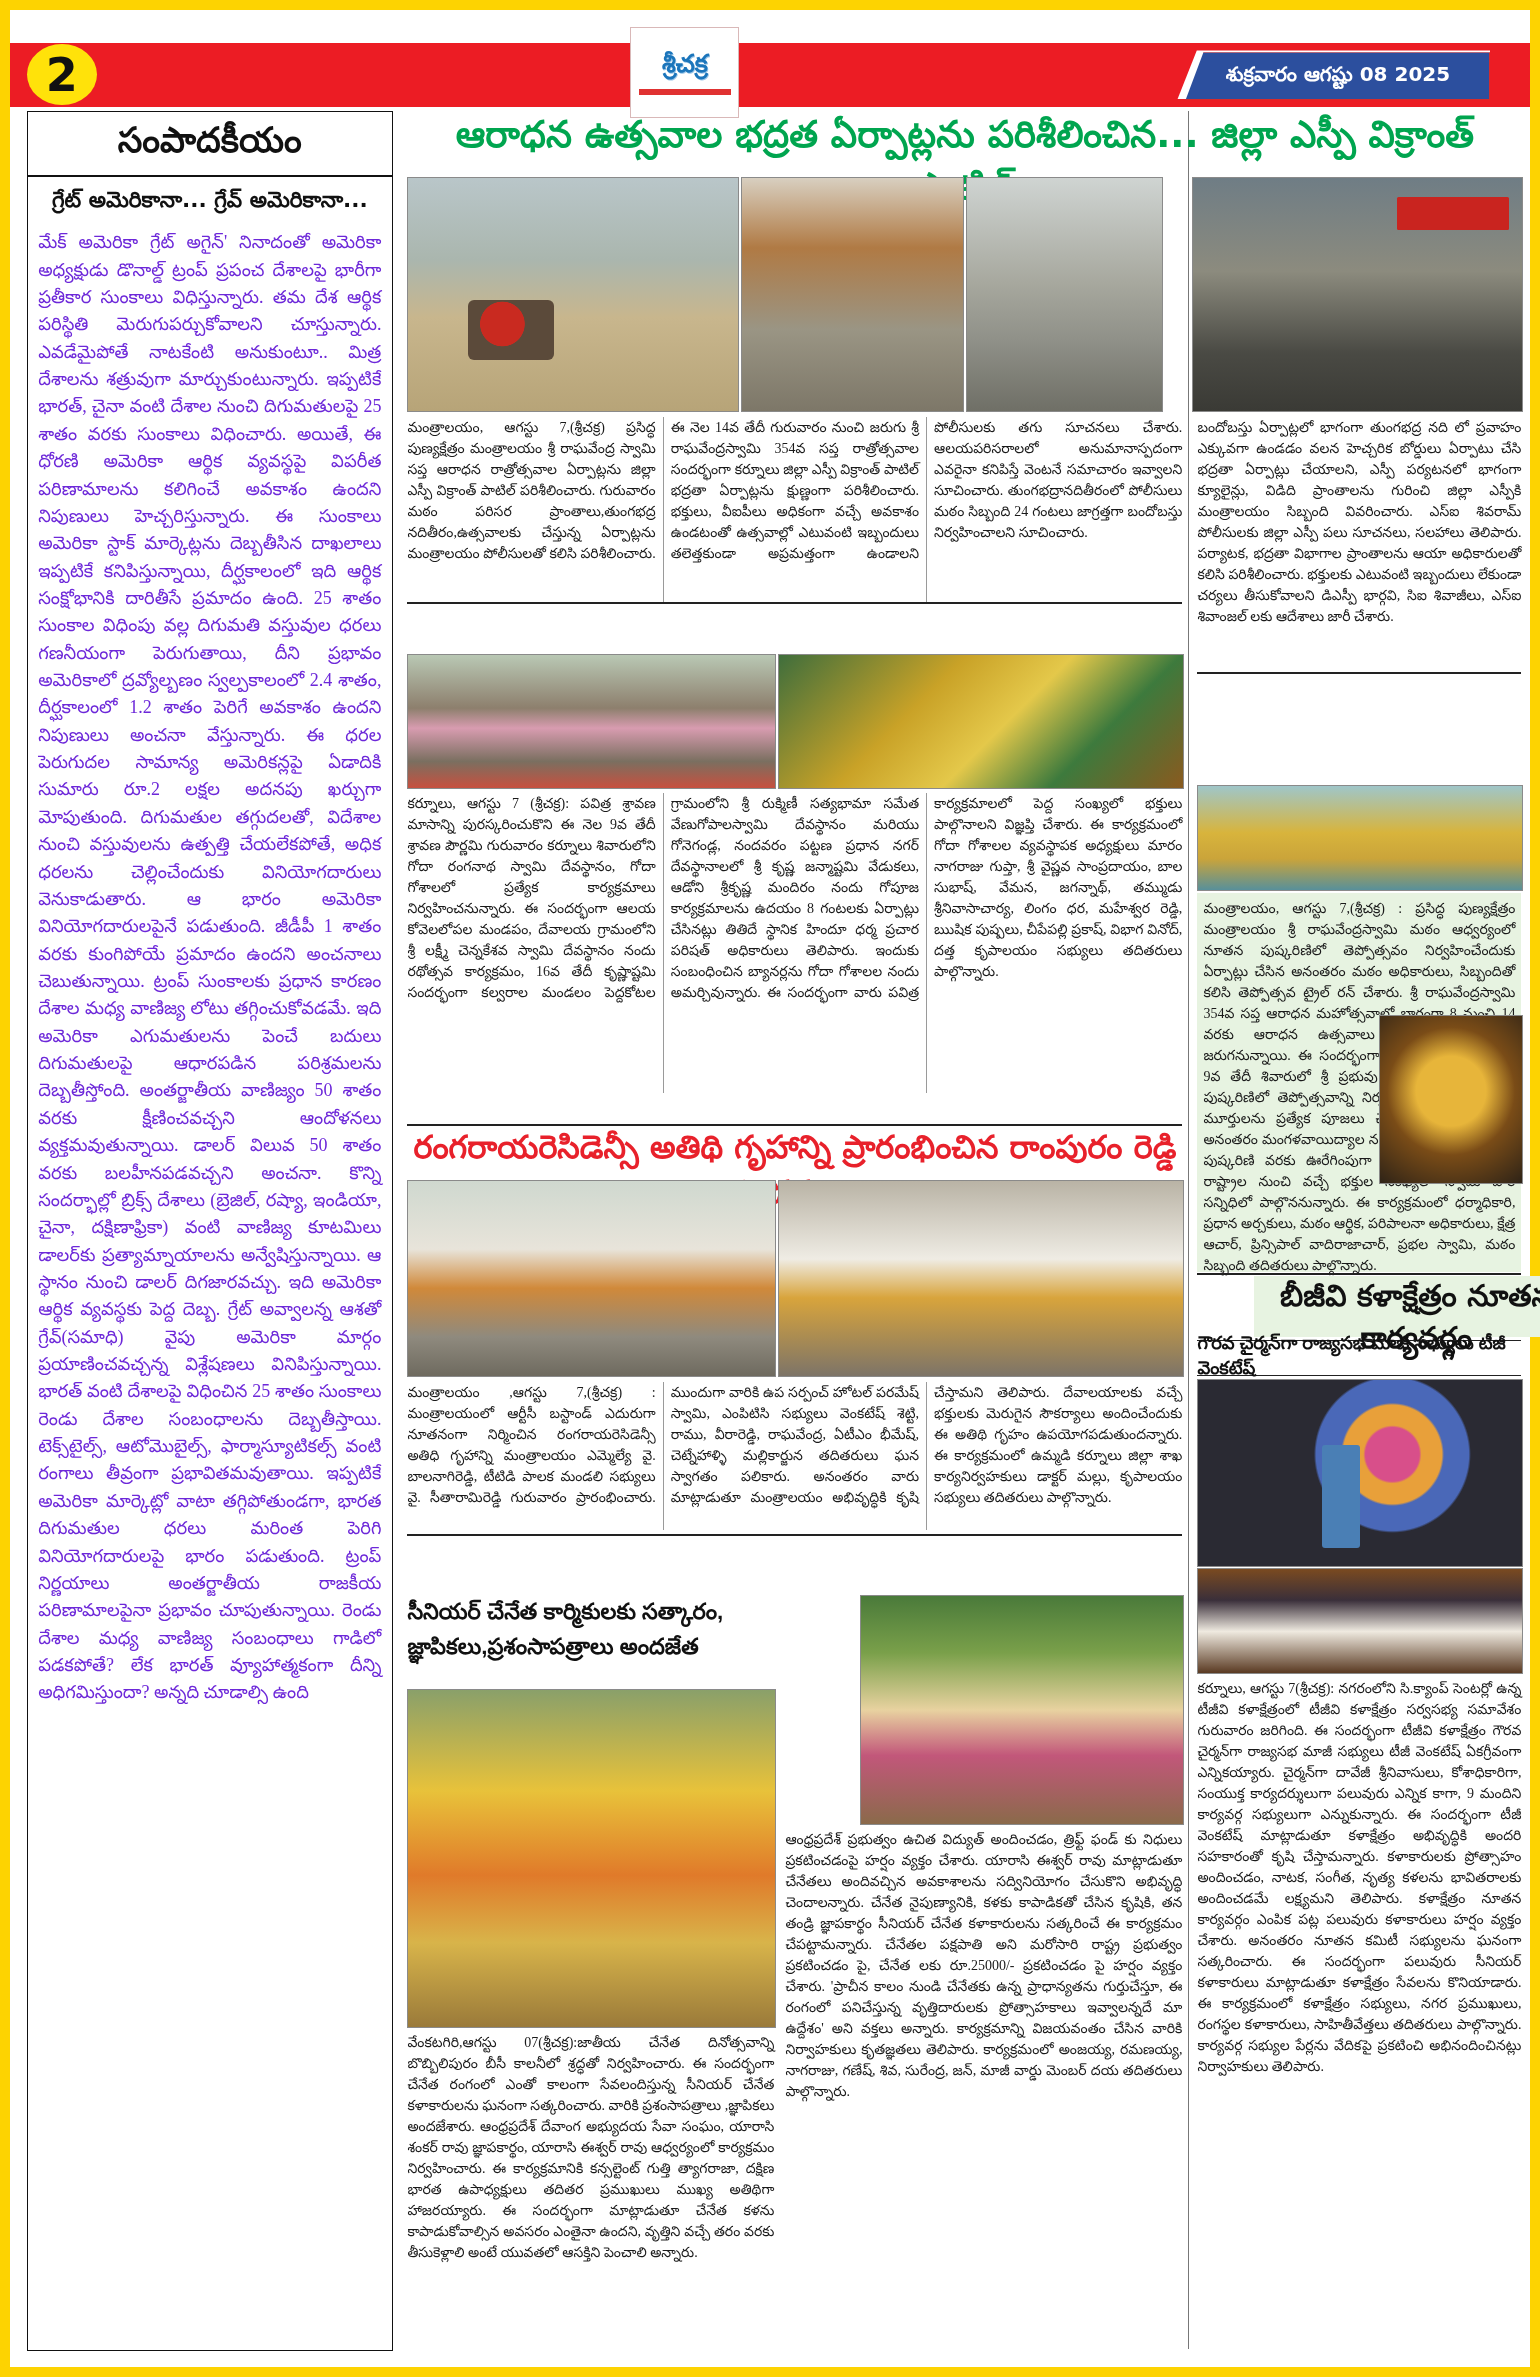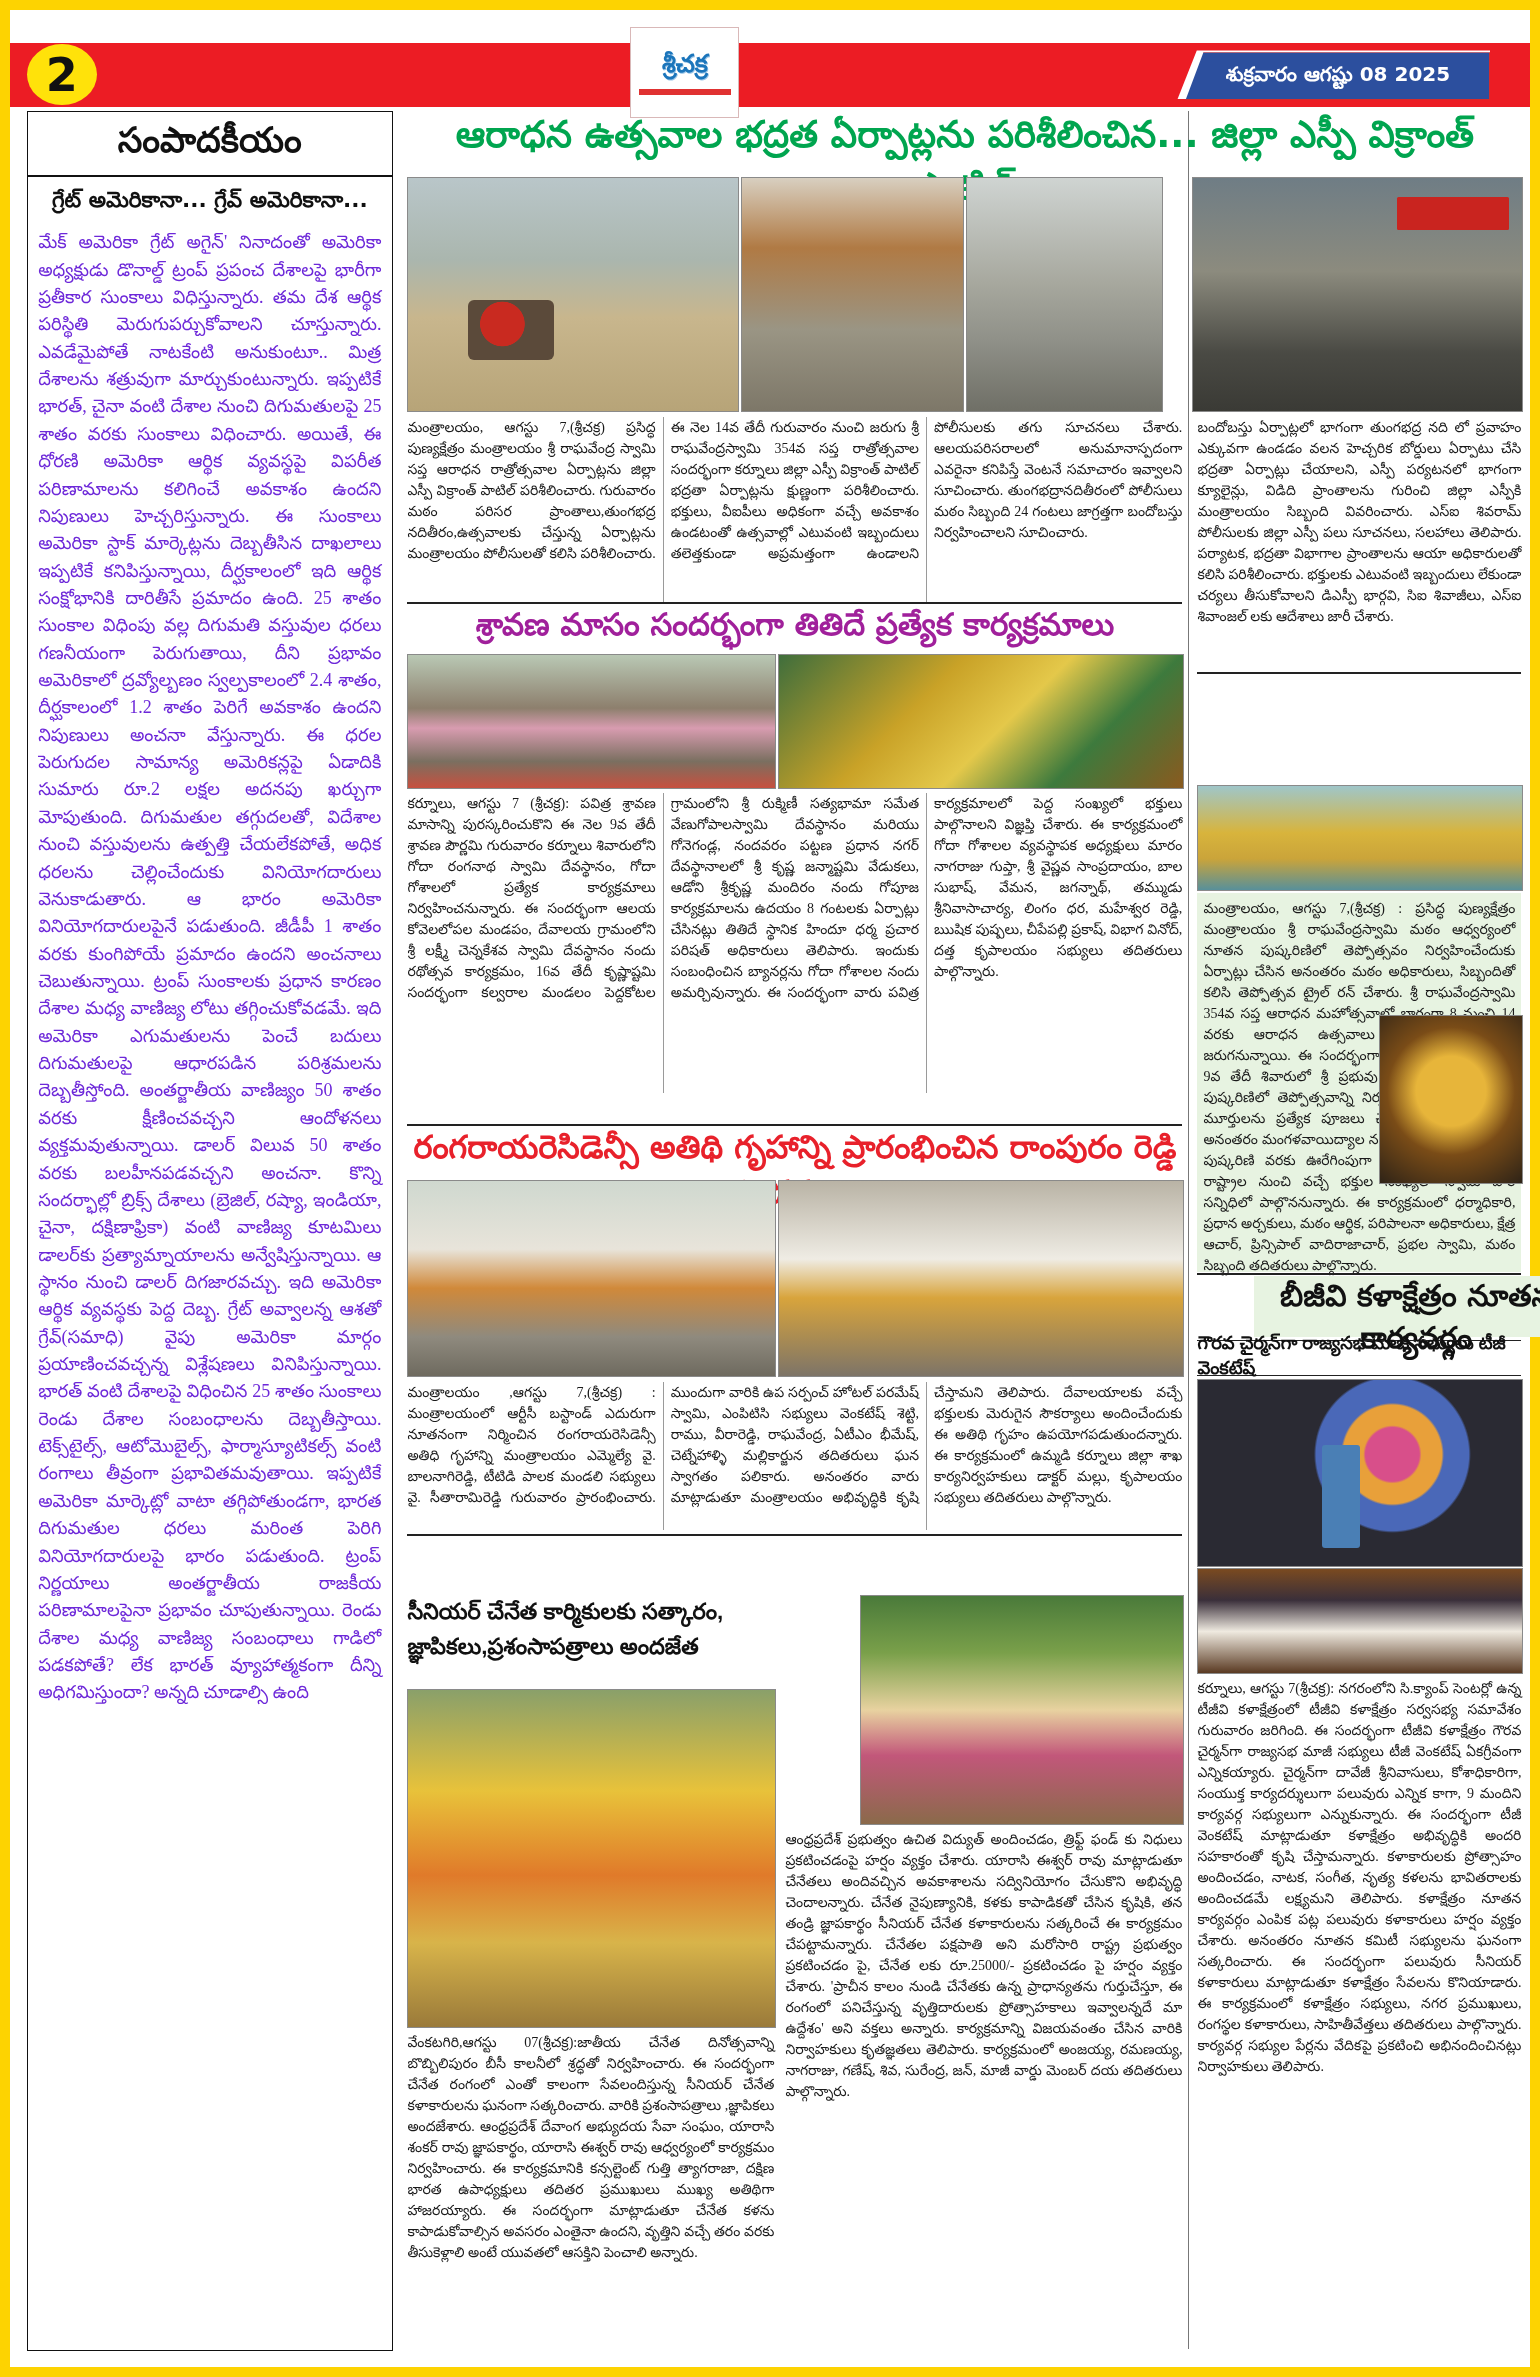--- a/index.html
+++ b/index.html
@@ -66,21 +66,20 @@
   </div>
   <div class="photo" style="left:731px;top:167px;width:221px;height:233px;background:linear-gradient(180deg,#d8cfc0 0%,#b07a44 30%,#9a9584 65%,#7d7768 100%);"></div>
   <div class="photo" style="left:956px;top:167px;width:195px;height:233px;background:linear-gradient(180deg,#cfd4d2 0%,#a7a89e 45%,#8f9088 70%,#6f6f66 100%);"></div>
   <div class="photo" style="left:1182px;top:167px;width:329px;height:233px;background:linear-gradient(180deg,#6f7d85 0%,#8c8b7e 40%,#4a4a44 75%,#3a3a35 100%);">
     <div style="position:absolute;right:4%;top:8%;width:34%;height:14%;background:#c9241f;border-radius:1.5px;"></div>
   </div>
 
   <div class="bodytxt cols3" style="left:397px;top:407px;width:775px;height:186px;">మంత్రాలయం, ఆగస్టు 7,(శ్రీచక్ర) ప్రసిద్ధ పుణ్యక్షేత్రం మంత్రాలయం శ్రీ రాఘవేంద్ర స్వామి సప్త ఆరాధన రాత్రోత్సవాల ఏర్పాట్లను జిల్లా ఎస్పీ విక్రాంత్ పాటిల్ పరిశీలించారు. గురువారం మఠం పరిసర ప్రాంతాలు,తుంగభద్ర నదితీరం,ఉత్సవాలకు చేస్తున్న ఏర్పాట్లను మంత్రాలయం పోలీసులతో కలిసి పరిశీలించారు. ఈ నెల 14వ తేదీ గురువారం నుంచి జరుగు శ్రీ రాఘవేంద్రస్వామి 354వ సప్త రాత్రోత్సవాల సందర్భంగా కర్నూలు జిల్లా ఎస్పీ విక్రాంత్ పాటిల్ భద్రతా ఏర్పాట్లను క్షుణ్ణంగా పరిశీలించారు. భక్తులు, వీఐపీలు అధికంగా వచ్చే అవకాశం ఉండటంతో ఉత్సవాల్లో ఎటువంటి ఇబ్బందులు తలెత్తకుండా అప్రమత్తంగా ఉండాలని పోలీసులకు తగు సూచనలు చేశారు. ఆలయపరిసరాలలో అనుమానాస్పదంగా ఎవరైనా కనిపిస్తే వెంటనే సమాచారం ఇవ్వాలని సూచించారు. తుంగభద్రానదితీరంలో పోలీసులు మఠం సిబ్బంది 24 గంటలు జాగ్రత్తగా బందోబస్తు నిర్వహించాలని సూచించారు.</div>
   <div class="bodytxt" style="left:1187px;top:407px;width:324px;height:253px;">బందోబస్తు ఏర్పాట్లలో భాగంగా తుంగభద్ర నది లో ప్రవాహం ఎక్కువగా ఉండడం వలన హెచ్చరిక బోర్డులు ఏర్పాటు చేసి భద్రతా ఏర్పాట్లు చేయాలని, ఎస్పీ పర్యటనలో భాగంగా క్యూలైన్లు, విడిది ప్రాంతాలను గురించి జిల్లా ఎస్పీకి మంత్రాలయం సిబ్బంది వివరించారు. ఎస్ఐ శివరామ్ పోలీసులకు జిల్లా ఎస్పీ పలు సూచనలు, సలహాలు తెలిపారు. పర్యాటక, భద్రతా విభాగాల ప్రాంతాలను ఆయా అధికారులతో కలిసి పరిశీలించారు. భక్తులకు ఎటువంటి ఇబ్బందులు లేకుండా చర్యలు తీసుకోవాలని డిఎస్పీ భార్గవి, సిఐ శివాజీలు, ఎస్ఐ శివాంజల్ లకు ఆదేశాలు జారీ చేశారు.</div>
 
-  <div class="hl hl-magenta" style="left:397px;top:596px;width:775px;height:42px;">శ్రావణ మాసం సందర్భంగా తితిదే ప్రత్యేక కార్యక్రమాలు</div>
   <div class="photo" style="left:397px;top:644px;width:367px;height:133px;background:linear-gradient(180deg,#b9c8b4 0%,#8d7f6d 40%,#d89cb0 55%,#7a6f60 80%,#c7503f 100%);"></div>
   <div class="photo" style="left:768px;top:644px;width:404px;height:133px;background:linear-gradient(135deg,#3f6e3c 0%,#c9a227 35%,#e4c84a 55%,#3d7a3d 75%,#8a5a1f 100%);"></div>
   <div class="bodytxt cols3" style="left:397px;top:783px;width:775px;height:300px;">కర్నూలు, ఆగస్టు 7 (శ్రీచక్ర): పవిత్ర శ్రావణ మాసాన్ని పురస్కరించుకొని ఈ నెల 9వ తేదీ శ్రావణ పౌర్ణమి గురువారం కర్నూలు శివారులోని గోదా రంగనాథ స్వామి దేవస్థానం, గోదా గోశాలలో ప్రత్యేక కార్యక్రమాలు నిర్వహించనున్నారు. ఈ సందర్భంగా ఆలయ కోవెలలోపల మండపం, దేవాలయ గ్రామంలోని శ్రీ లక్ష్మీ చెన్నకేశవ స్వామి దేవస్థానం నందు రథోత్సవ కార్యక్రమం, 16వ తేదీ కృష్ణాష్టమి సందర్భంగా కల్వరాల మండలం పెద్దకోటల గ్రామంలోని శ్రీ రుక్మిణీ సత్యభామా సమేత వేణుగోపాలస్వామి దేవస్థానం మరియు గోనెగండ్ల, నందవరం పట్టణ ప్రధాన నగర్ దేవస్థానాలలో శ్రీ కృష్ణ జన్మాష్టమి వేడుకలు, ఆడోని శ్రీకృష్ణ మందిరం నందు గోపూజ కార్యక్రమాలను ఉదయం 8 గంటలకు ఏర్పాట్లు చేసినట్లు తితిదే స్థానిక హిందూ ధర్మ ప్రచార పరిషత్ అధికారులు తెలిపారు. ఇందుకు సంబంధించిన బ్యానర్లను గోదా గోశాలల నందు అమర్చివున్నారు. ఈ సందర్భంగా వారు పవిత్ర కార్యక్రమాలలో పెద్ద సంఖ్యలో భక్తులు పాల్గొనాలని విజ్ఞప్తి చేశారు. ఈ కార్యక్రమంలో గోదా గోశాలల వ్యవస్థాపక అధ్యక్షులు మారం నాగరాజు గుప్తా, శ్రీ వైష్ణవ సాంప్రదాయం, బాల సుభాష్, వేమన, జగన్నాథ్, తమ్ముడు శ్రీనివాసాచార్య, లింగం ధర, మహేశ్వర రెడ్డి, ఋషిక పుష్పలు, చీపేపల్లి ప్రకాష్, విభాగ వినోద్, దత్త కృపాలయం సభ్యులు తదితరులు పాల్గొన్నారు.</div>
 
   <div class="photo" style="left:1187px;top:775px;width:324px;height:104px;background:linear-gradient(180deg,#9fc6c9 0%,#d8b43c 45%,#caa43a 70%,#58909a 100%);"></div>
   <div class="bodytxt panel-green" style="left:1187px;top:883px;width:324px;height:379px;padding:4.5px 6px;box-sizing:border-box;">మంత్రాలయం, ఆగస్టు 7,(శ్రీచక్ర) : ప్రసిద్ధ పుణ్యక్షేత్రం మంత్రాలయం శ్రీ రాఘవేంద్రస్వామి మఠం ఆధ్వర్యంలో నూతన పుష్కరిణిలో తెప్పోత్సవం నిర్వహించేందుకు ఏర్పాట్లు చేసిన అనంతరం మఠం అధికారులు, సిబ్బందితో కలిసి తెప్పోత్సవ ట్రైల్ రన్ చేశారు. శ్రీ రాఘవేంద్రస్వామి 354వ సప్త ఆరాధన మహోత్సవాల్లో భాగంగా 8 నుంచి 14 వరకు ఆరాధన ఉత్సవాలు అంగరంగ వైభవంగా జరుగనున్నాయి. ఈ సందర్భంగా తృతీయ ఆరాధన రోజు 9వ తేదీ శివారులో శ్రీ ప్రభువు రాయలవారు నిర్మించిన పుష్కరిణిలో తెప్పోత్సవాన్ని నిర్వహించనున్నారు. ఉత్సవ మూర్తులను ప్రత్యేక పూజలు చేసి వేంచేపు చేయించిన అనంతరం మంగళవాయిద్యాల నడుమ శ్రీ మఠం వద్ద నుంచి పుష్కరిణి వరకు ఊరేగింపుగా తీసుకెళ్లనున్నారు. వివిధ రాష్ట్రాల నుంచి వచ్చే భక్తుల సంఖ్యలో స్వామి వారి సన్నిధిలో పాల్గొననున్నారు. ఈ కార్యక్రమంలో ధర్మాధికారి, ప్రధాన అర్చకులు, మఠం ఆర్థిక, పరిపాలనా అధికారులు, క్షేత్ర ఆచార్, ప్రిన్సిపాల్ వాదిరాజాచార్, ప్రభల స్వామి, మఠం సిబ్బంది తదితరులు పాల్గొన్నారు.</div>
   <div class="photo" style="left:1369px;top:1005px;width:142px;height:167px;background:radial-gradient(circle at 50% 45%,#e7b53a 0 30%,#7a4c17 55%,#2e2317 100%);"></div>
 
   <div class="hl hl-red" style="left:397px;top:1118px;width:775px;height:45px;">రంగరాయరెసిడెన్సీ అతిథి గృహాన్ని ప్రారంభించిన  రాంపురం రెడ్డి సోదరులు</div>
   <div class="photo" style="left:397px;top:1170px;width:367px;height:195px;background:linear-gradient(180deg,#cfd8cf 0%,#e8e4da 35%,#d0893a 55%,#8f8a7e 80%,#6e6a5f 100%);"></div>

